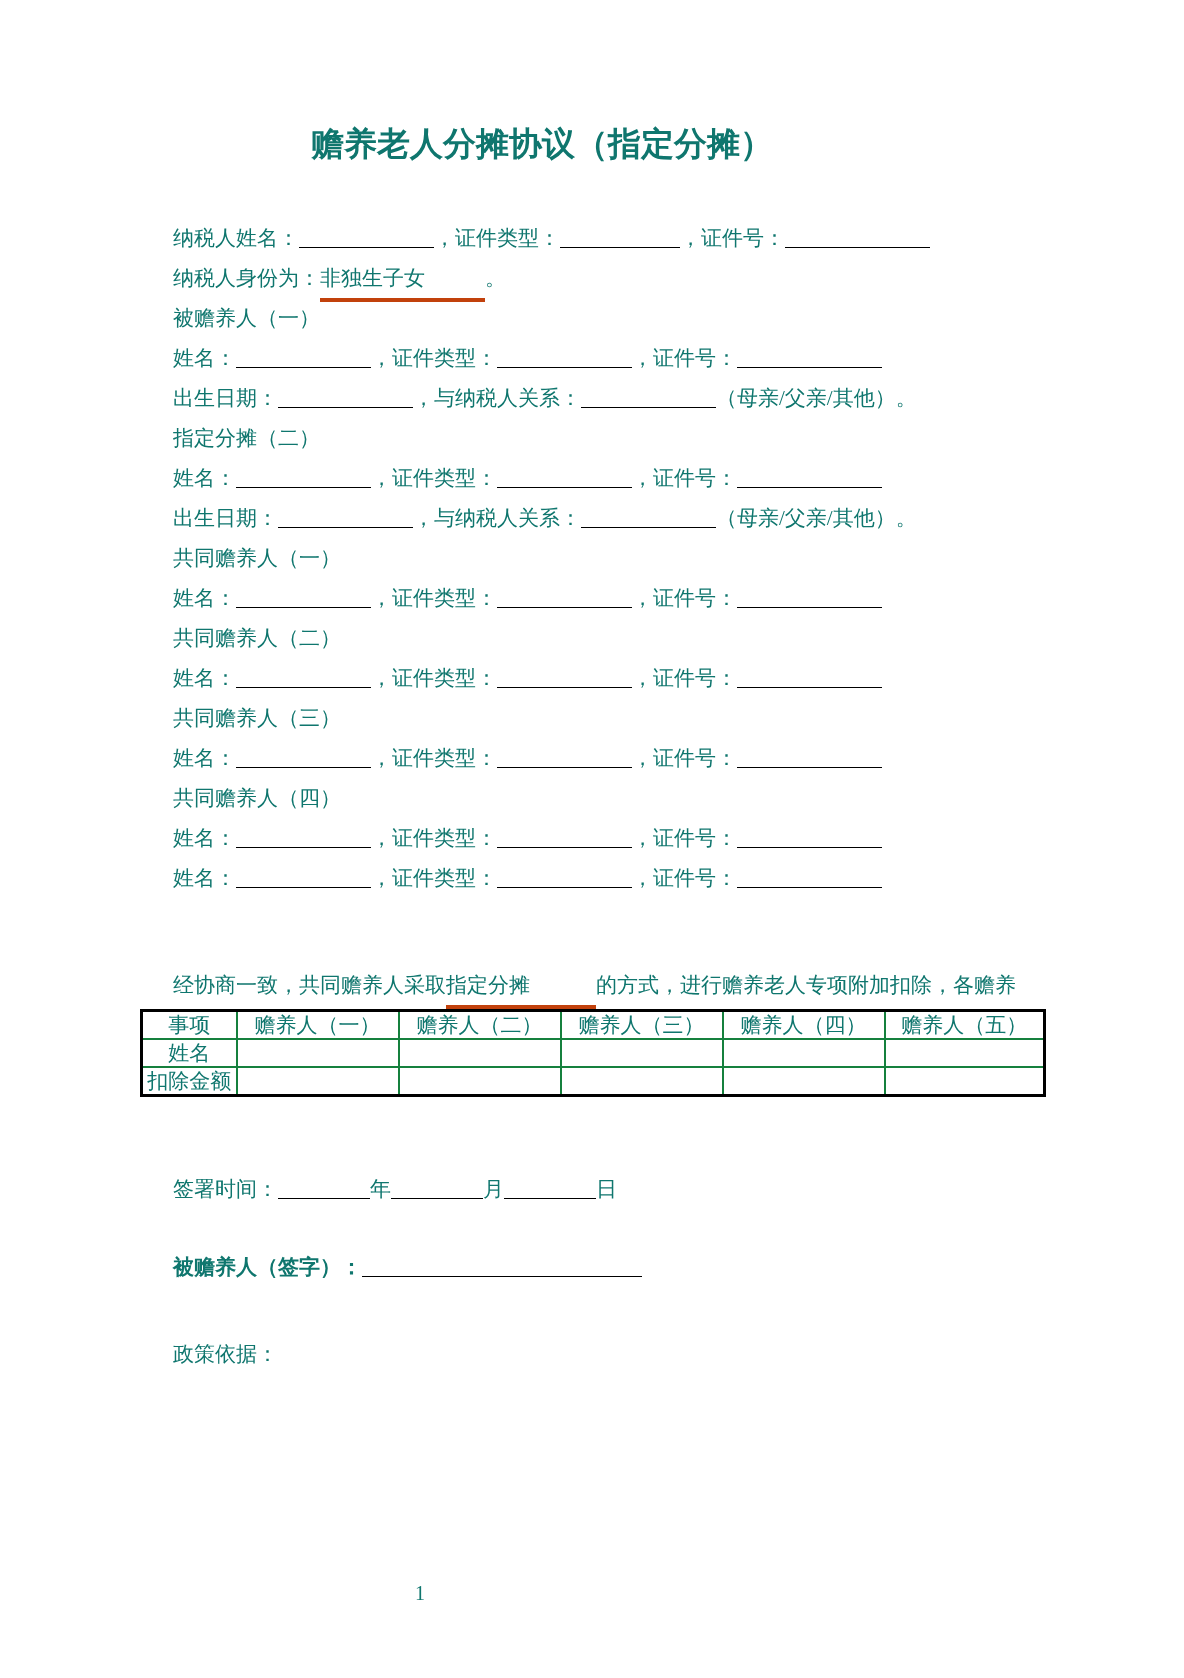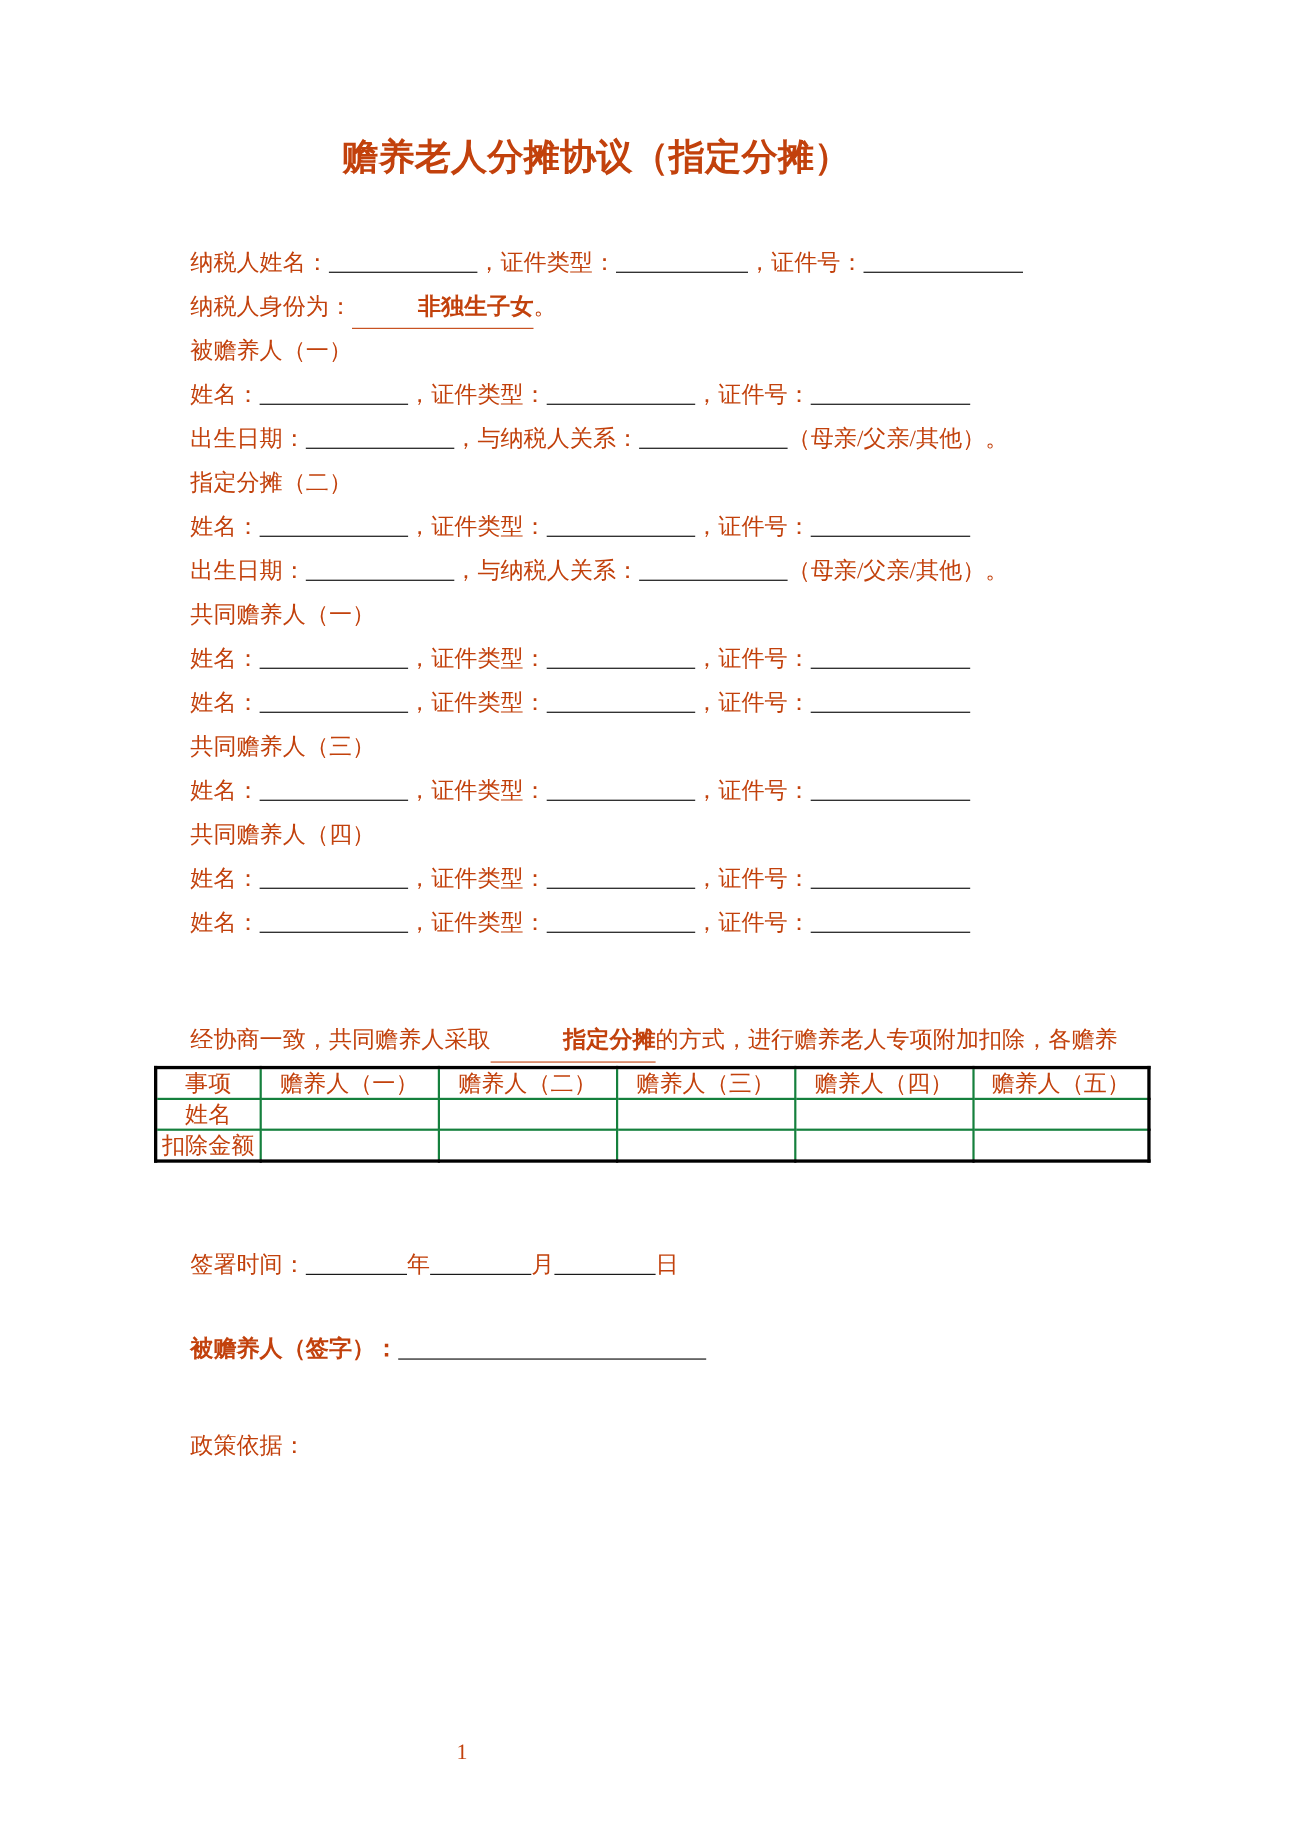--- a/index.html
+++ b/index.html
@@ -1,21 +1,21 @@
 <!DOCTYPE html>
 <html><head>
 <meta charset="utf-8">
 <style>
   html,body { margin:0; padding:0; background:#888; }
   .page {
     position:relative;
     width:1184px; height:1678px;
     margin:0 auto;
     background:#ffffff;
-    color:#c2410c;
+    color:#0f766e;
     font-family:"Liberation Serif","DejaVu Serif",serif;
     font-size:21px;
     overflow:hidden;
   }
   .title {
     padding-top:118px;
     height:52px; line-height:52px;
     font-size:33px; font-weight:bold;
     text-align:center;
     position:relative; left:-50px;
@@ -27,24 +27,23 @@
   .line.flush { padding-left:0; }
   .blank {
     display:inline-block;
     border-bottom:1px solid #000;
     height:14px;
     vertical-align:-3px;
   }
   .b92{width:92px} .b120{width:120px} .b135{width:135px} .b145{width:145px} .b280{width:280px}
   .filled-blank {
     display:inline-block;
-    border-bottom:1px solid #c2410c;
-    text-align:right;
+    border-bottom:4px solid #c2410c;
+    text-align:left;
     white-space:nowrap;
-    font-weight:bold;
   }
   .fb-identity { min-width:165px; }
   .fb-method  { min-width:150px; }
   .para { margin-top:67px; }
   .bold { font-weight:bold; }
   table.share-table {
     border-collapse:collapse;
     margin-top:4px;
     width:903px;
     table-layout:fixed;
@@ -109,20 +108,23 @@
         <span>出生日期：</span><span class="blank b135"></span><span>，与纳税人关系：</span><span class="blank b135"></span><span>（母亲/父亲/其他）。</span>
       </div>
 
       <div class="line">
         <span>共同赡养人（一）</span>
       </div>
       <div class="line">
         <span>姓名：</span><span class="blank b135"></span><span>，证件类型：</span><span class="blank b135"></span><span>，证件号：</span><span class="blank b145"></span>
       </div>
 
+      <div class="line">
+        <span>共同赡养人（二）</span>
+      </div>
       <div class="line">
         <span>姓名：</span><span class="blank b135"></span><span>，证件类型：</span><span class="blank b135"></span><span>，证件号：</span><span class="blank b145"></span>
       </div>
 
       <div class="line">
         <span>共同赡养人（三）</span>
       </div>
       <div class="line">
         <span>姓名：</span><span class="blank b135"></span><span>，证件类型：</span><span class="blank b135"></span><span>，证件号：</span><span class="blank b145"></span>
       </div>

